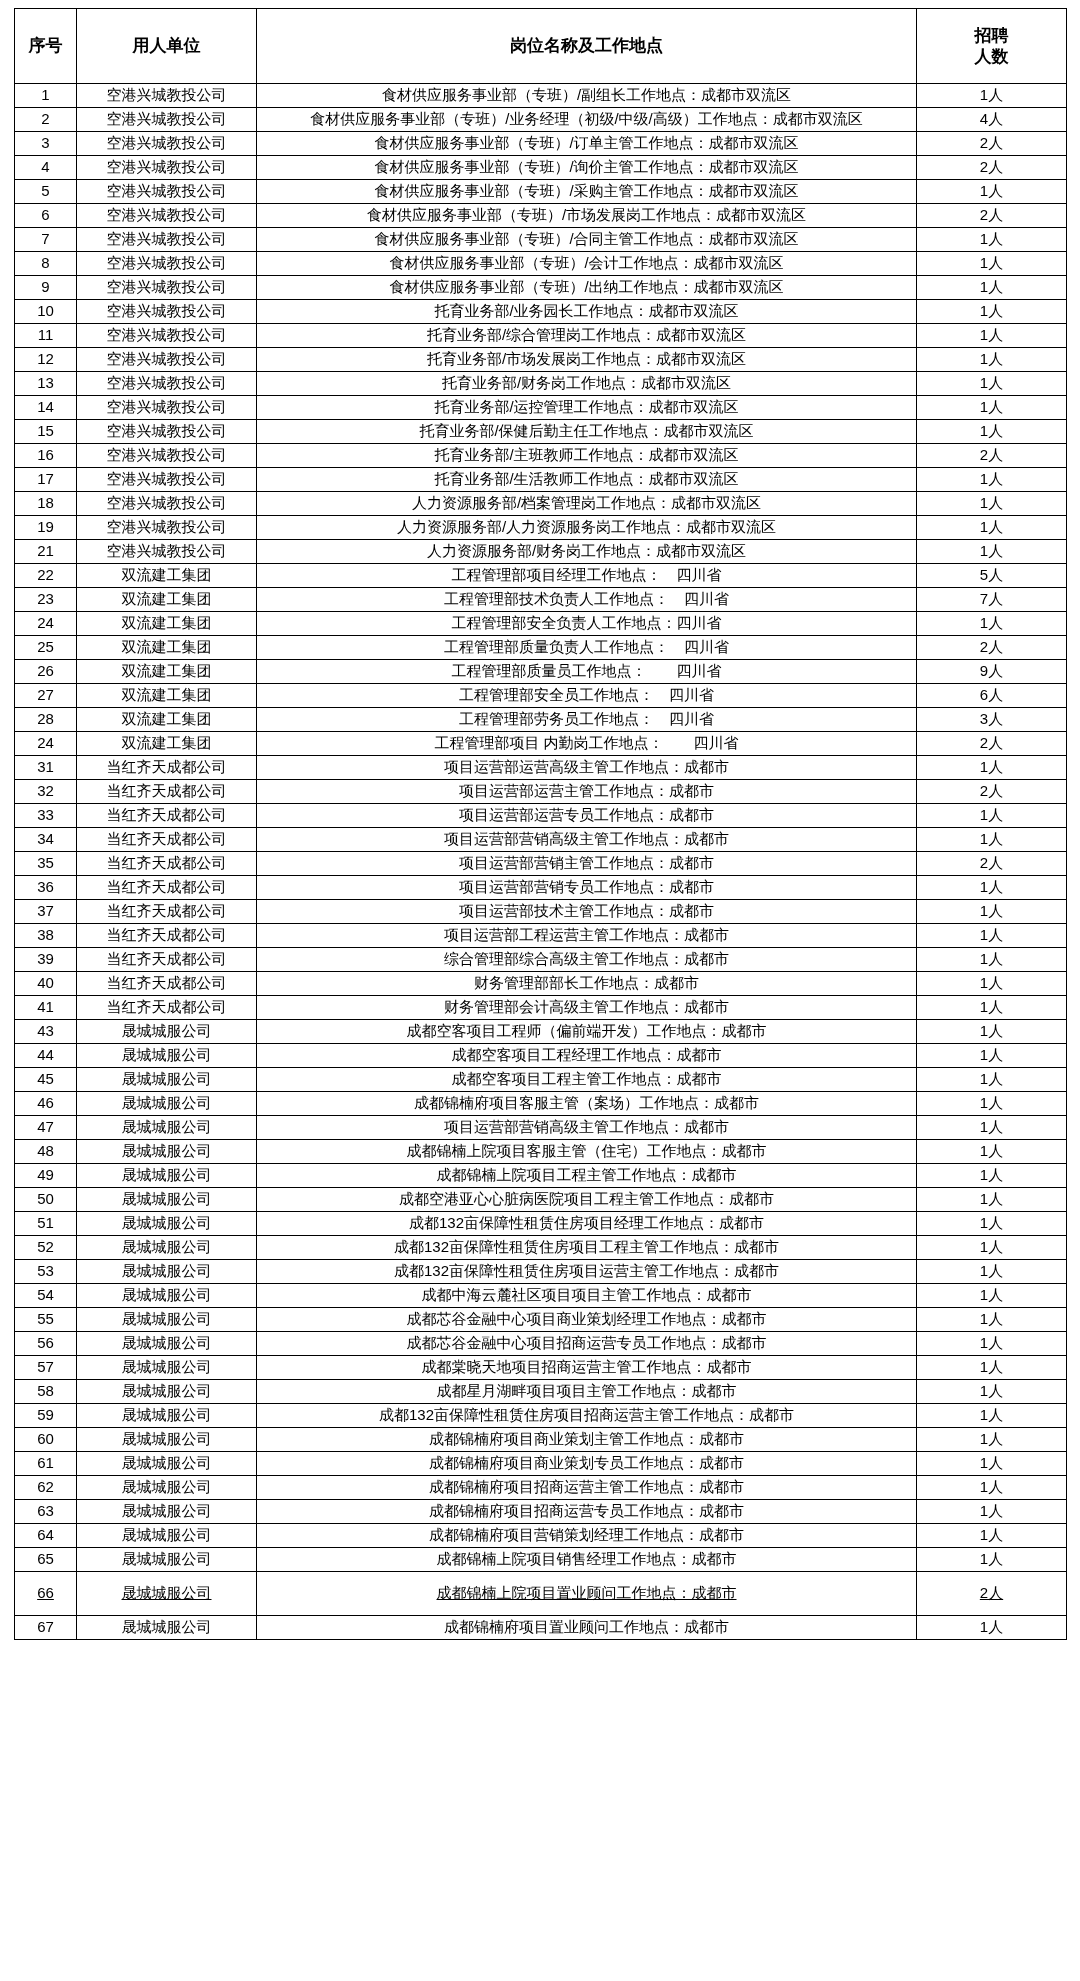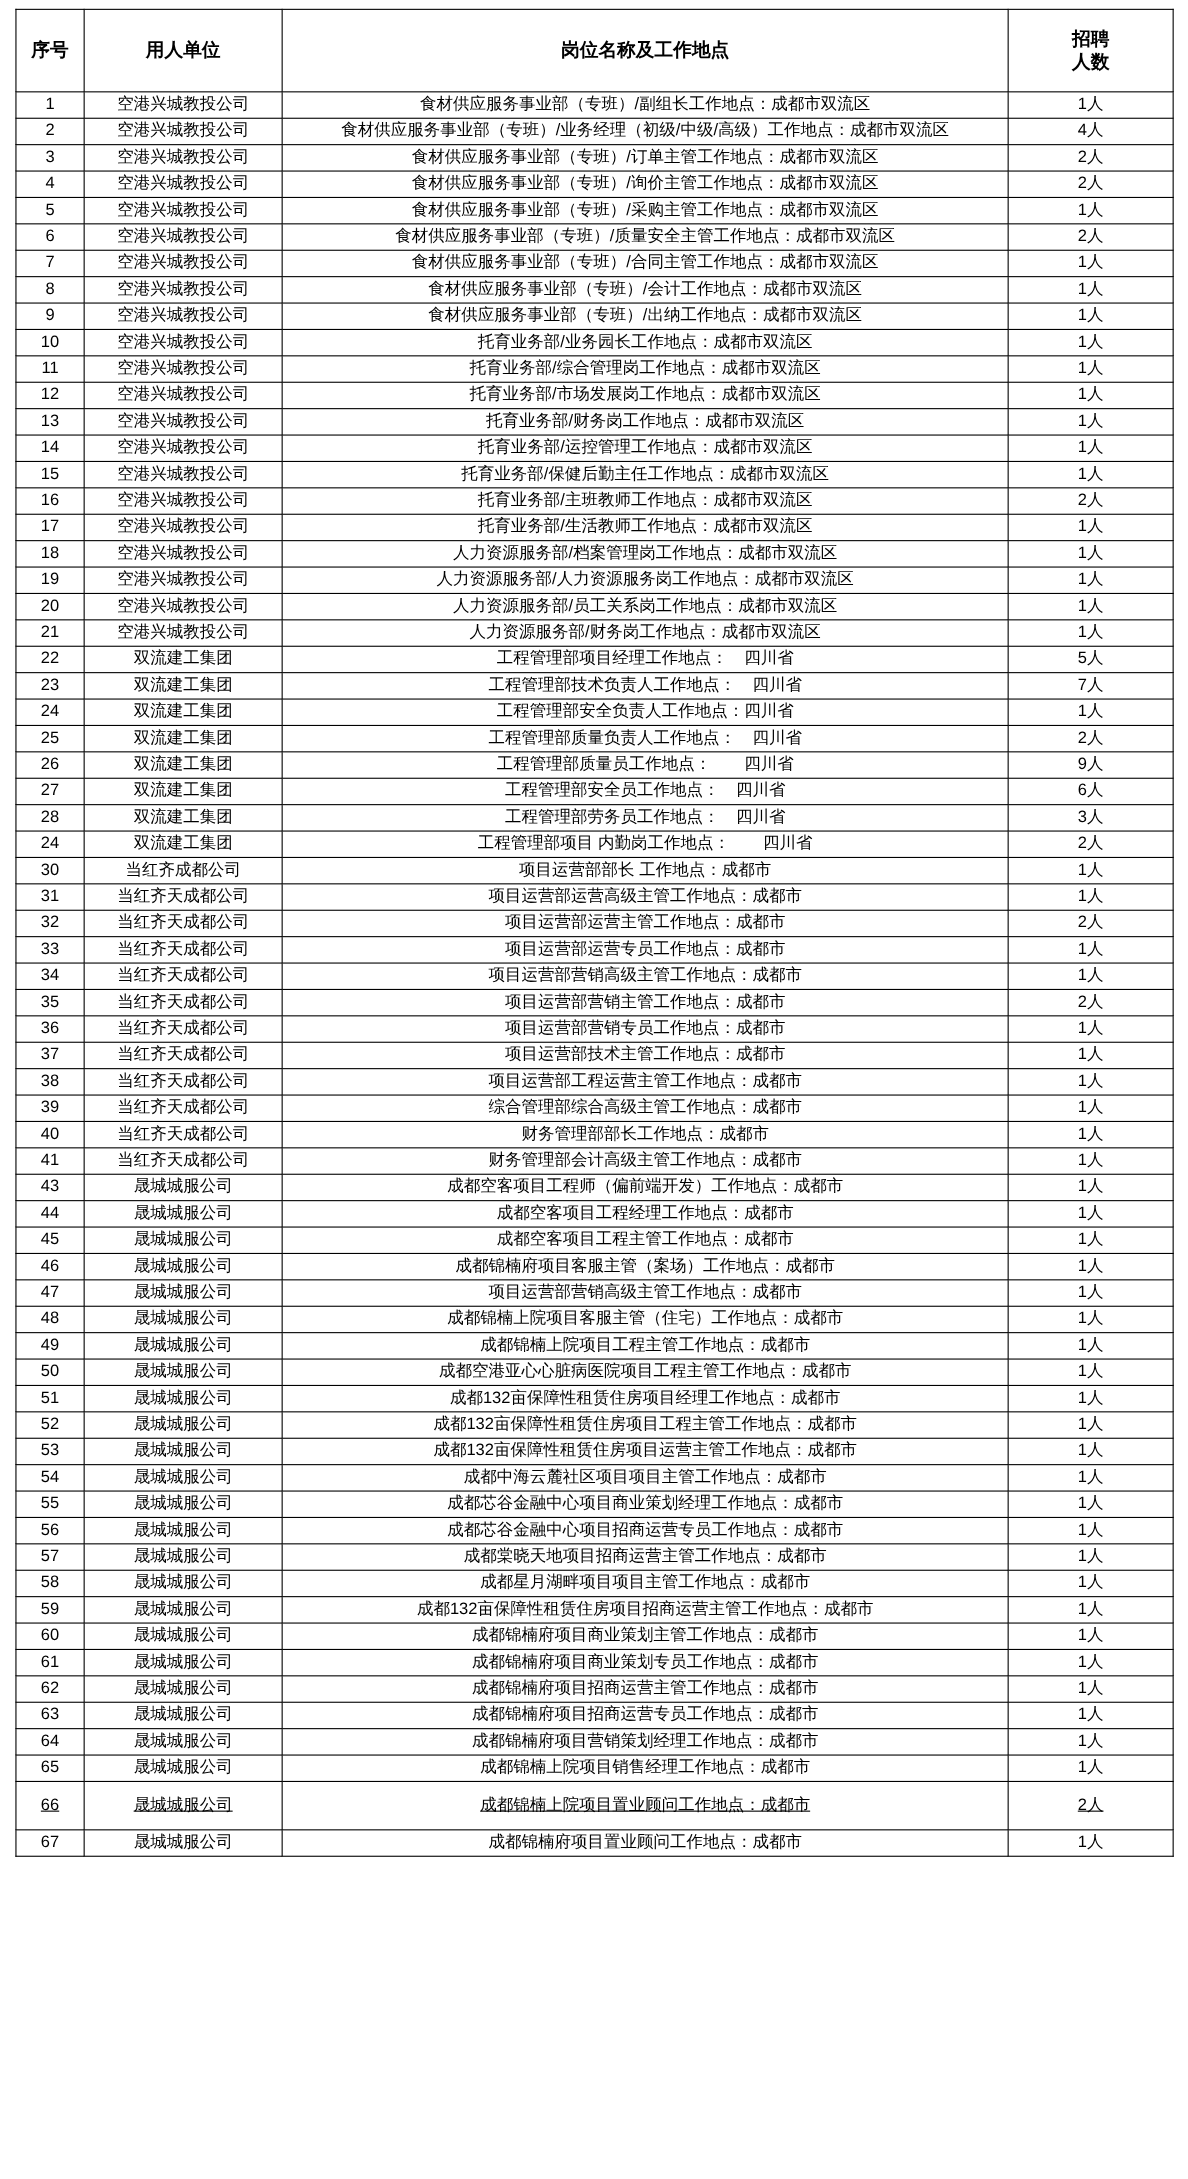--- a/index.html
+++ b/index.html
@@ -101,21 +101,21 @@
         </tr>
         <tr>
           <td class="no-cell">5</td>
           <td class="unit-cell">空港兴城教投公司</td>
           <td class="post-cell">食材供应服务事业部（专班）/采购主管工作地点：成都市双流区</td>
           <td class="count-cell">1人</td>
         </tr>
         <tr>
           <td class="no-cell">6</td>
           <td class="unit-cell">空港兴城教投公司</td>
-          <td class="post-cell">食材供应服务事业部（专班）/质量安全主管工作地点：成都市双流区</td>
+          <td class="post-cell">食材供应服务事业部（专班）/市场发展岗工作地点：成都市双流区</td>
           <td class="count-cell">2人</td>
         </tr>
         <tr>
           <td class="no-cell">7</td>
           <td class="unit-cell">空港兴城教投公司</td>
           <td class="post-cell">食材供应服务事业部（专班）/合同主管工作地点：成都市双流区</td>
           <td class="count-cell">1人</td>
         </tr>
         <tr>
           <td class="no-cell">8</td>
@@ -180,26 +180,20 @@
         <tr>
           <td class="no-cell">18</td>
           <td class="unit-cell">空港兴城教投公司</td>
           <td class="post-cell">人力资源服务部/档案管理岗工作地点：成都市双流区</td>
           <td class="count-cell">1人</td>
         </tr>
         <tr>
           <td class="no-cell">19</td>
           <td class="unit-cell">空港兴城教投公司</td>
           <td class="post-cell">人力资源服务部/人力资源服务岗工作地点：成都市双流区</td>
-          <td class="count-cell">1人</td>
-        </tr>
-        <tr>
-          <td class="no-cell">20</td>
-          <td class="unit-cell">空港兴城教投公司</td>
-          <td class="post-cell">人力资源服务部/员工关系岗工作地点：成都市双流区</td>
           <td class="count-cell">1人</td>
         </tr>
         <tr>
           <td class="no-cell">21</td>
           <td class="unit-cell">空港兴城教投公司</td>
           <td class="post-cell">人力资源服务部/财务岗工作地点：成都市双流区</td>
           <td class="count-cell">1人</td>
         </tr>
         <tr>
           <td class="no-cell">22</td>
@@ -241,26 +235,20 @@
           <td class="no-cell">28</td>
           <td class="unit-cell">双流建工集团</td>
           <td class="post-cell">工程管理部劳务员工作地点：　四川省</td>
           <td class="count-cell">3人</td>
         </tr>
         <tr>
           <td class="no-cell">24</td>
           <td class="unit-cell">双流建工集团</td>
           <td class="post-cell">工程管理部项目 内勤岗工作地点：　　四川省</td>
           <td class="count-cell">2人</td>
-        </tr>
-        <tr>
-          <td class="no-cell">30</td>
-          <td class="unit-cell">当红齐成都公司</td>
-          <td class="post-cell">项目运营部部长 工作地点：成都市</td>
-          <td class="count-cell">1人</td>
         </tr>
         <tr>
           <td class="no-cell">31</td>
           <td class="unit-cell">当红齐天成都公司</td>
           <td class="post-cell">项目运营部运营高级主管工作地点：成都市</td>
           <td class="count-cell">1人</td>
         </tr>
         <tr>
           <td class="no-cell">32</td>
           <td class="unit-cell">当红齐天成都公司</td>

